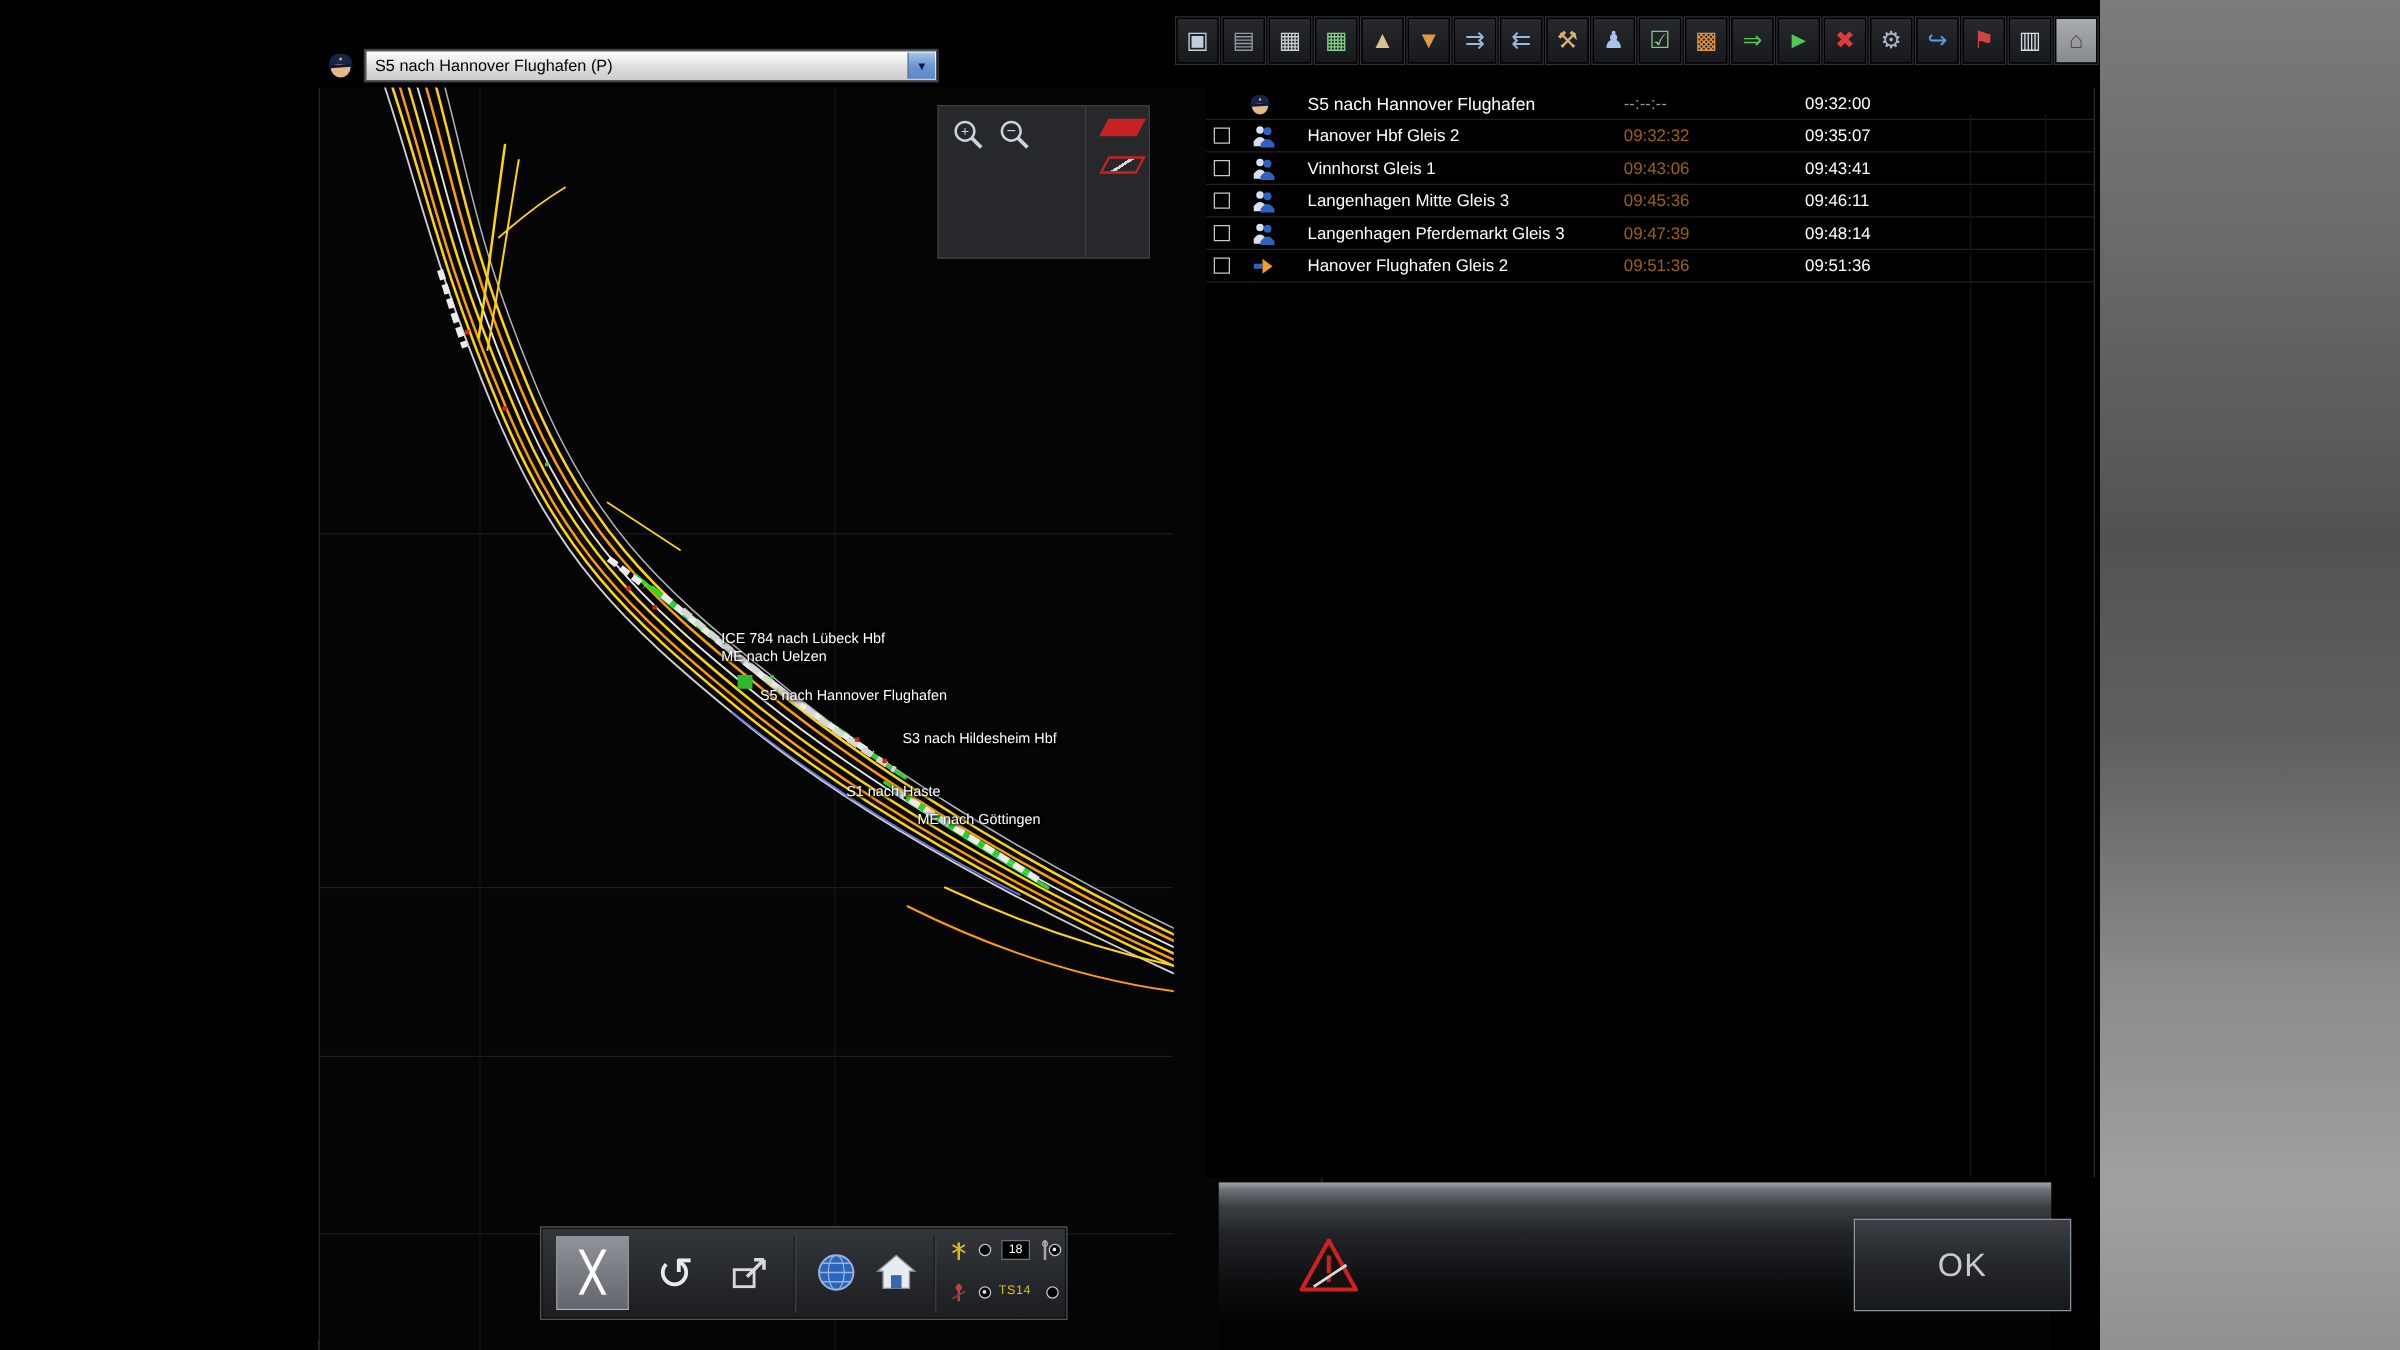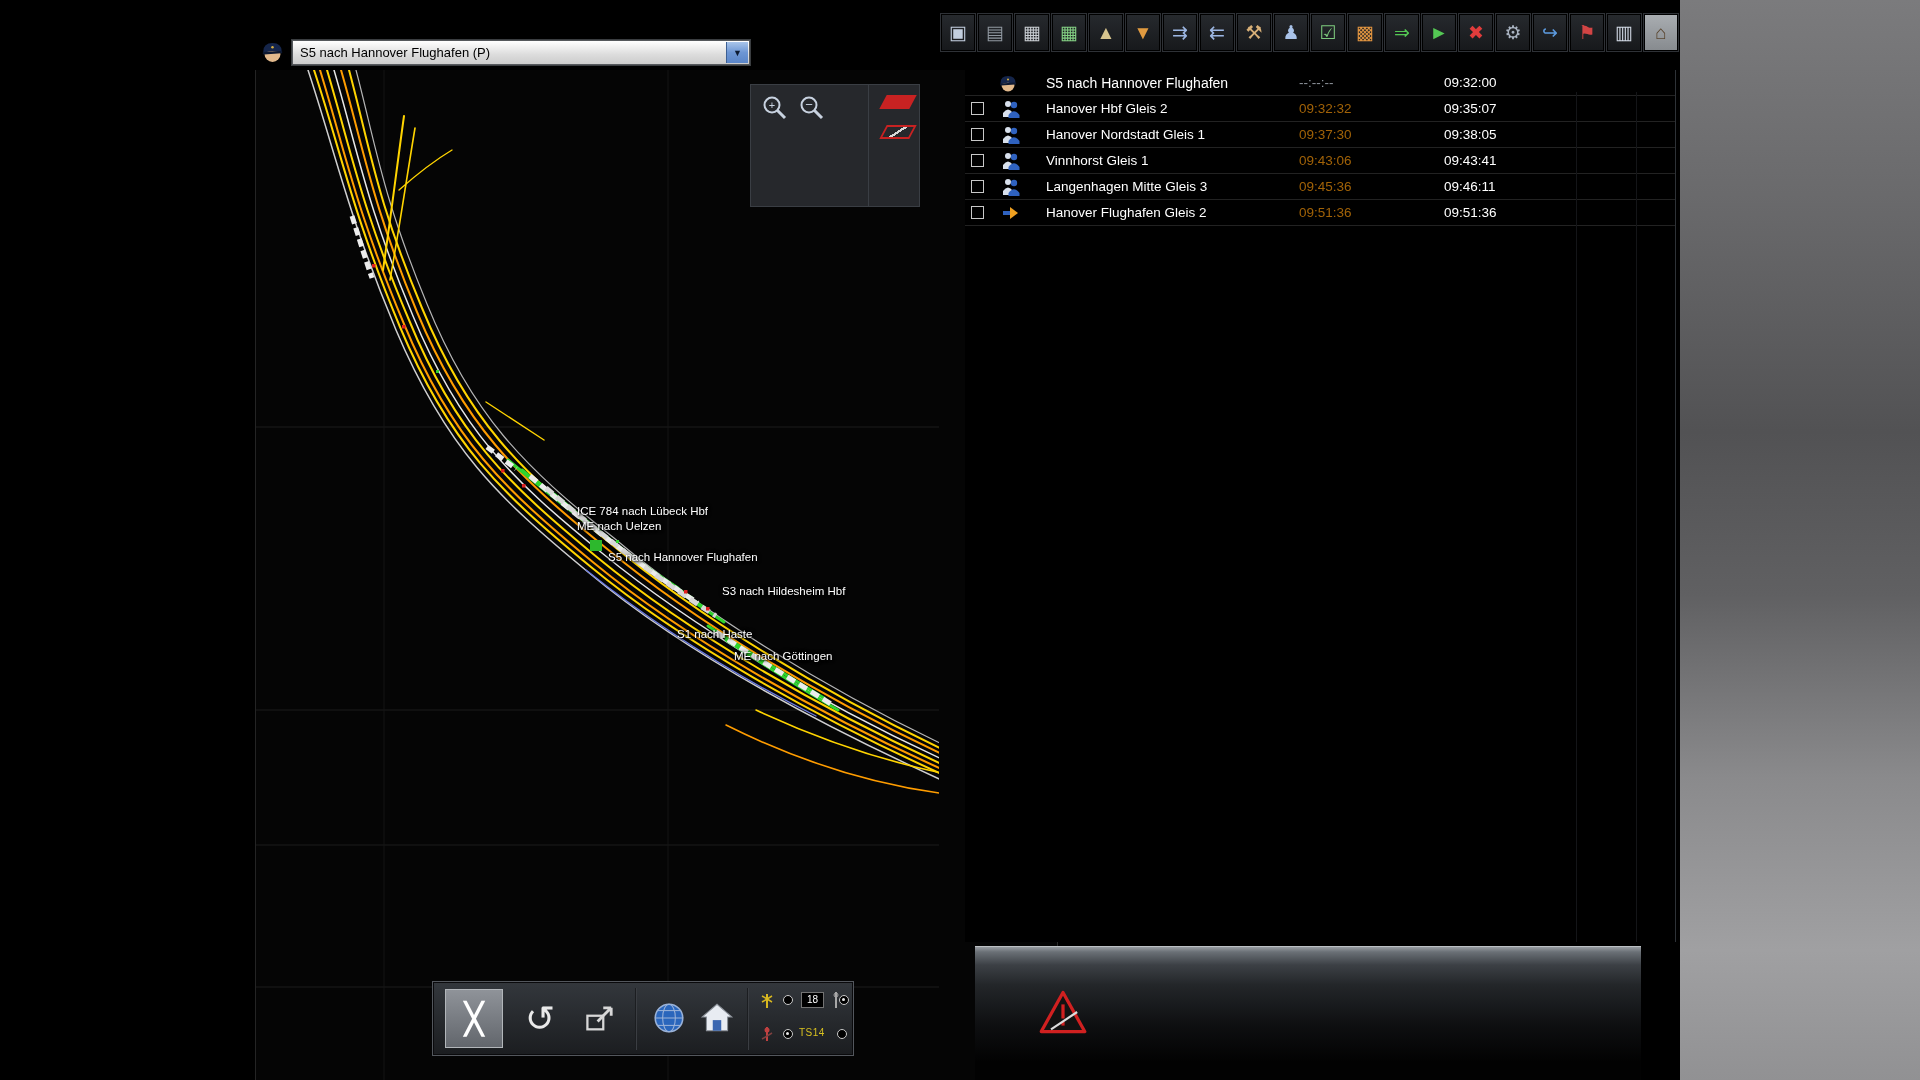--- a/index.html
+++ b/index.html
@@ -281,66 +281,66 @@
             <path d="M2 14 q5 -7 10 0 v4 h-10z" fill="#d8e0ec"></path>
             <circle cx="13" cy="6" r="3.2" fill="#2f62c0"></circle>
             <path d="M7.5 16 q5.5 -7.5 11 0 v3 h-11z" fill="#2f62c0"></path>
           </svg>
       </span>
       <span class="c-ziel">Hanover Hbf Gleis 2</span>
       <span class="c-ank">09:32:32</span>
       <span class="c-abf">09:35:07</span>
     </div>
 
+
+
     <div class="trow">
       <span class="cb"></span>
       <span class="ricon">
         <svg viewBox="0 0 20 20" width="20" height="20">
             <circle cx="7" cy="5" r="3" fill="#d8e0ec"></circle>
             <path d="M2 14 q5 -7 10 0 v4 h-10z" fill="#d8e0ec"></path>
             <circle cx="13" cy="6" r="3.2" fill="#2f62c0"></circle>
             <path d="M7.5 16 q5.5 -7.5 11 0 v3 h-11z" fill="#2f62c0"></path>
           </svg>
       </span>
-      <span class="c-ziel">Hanover Nordstadt Gleis 1</span>
-      <span class="c-ank">09:37:30</span>
-      <span class="c-abf">09:38:05</span>
-    </div>
-
+      <span class="c-ziel">Vinnhorst Gleis 1</span>
+      <span class="c-ank">09:43:06</span>
+      <span class="c-abf">09:43:41</span>
+    </div>
 
     <div class="trow">
       <span class="cb"></span>
       <span class="ricon">
         <svg viewBox="0 0 20 20" width="20" height="20">
             <circle cx="7" cy="5" r="3" fill="#d8e0ec"></circle>
             <path d="M2 14 q5 -7 10 0 v4 h-10z" fill="#d8e0ec"></path>
             <circle cx="13" cy="6" r="3.2" fill="#2f62c0"></circle>
             <path d="M7.5 16 q5.5 -7.5 11 0 v3 h-11z" fill="#2f62c0"></path>
           </svg>
       </span>
-      <span class="c-ziel">Vinnhorst Gleis 1</span>
-      <span class="c-ank">09:43:06</span>
-      <span class="c-abf">09:43:41</span>
+      <span class="c-ziel">Langenhagen Mitte Gleis 3</span>
+      <span class="c-ank">09:45:36</span>
+      <span class="c-abf">09:46:11</span>
     </div>
 
     <div class="trow">
       <span class="cb"></span>
       <span class="ricon">
         <svg viewBox="0 0 20 20" width="20" height="20">
             <circle cx="7" cy="5" r="3" fill="#d8e0ec"></circle>
             <path d="M2 14 q5 -7 10 0 v4 h-10z" fill="#d8e0ec"></path>
             <circle cx="13" cy="6" r="3.2" fill="#2f62c0"></circle>
             <path d="M7.5 16 q5.5 -7.5 11 0 v3 h-11z" fill="#2f62c0"></path>
           </svg>
       </span>
-      <span class="c-ziel">Langenhagen Mitte Gleis 3</span>
-      <span class="c-ank">09:45:36</span>
-      <span class="c-abf">09:46:11</span>
-    </div>
-
+      <span class="c-ziel">Langenhagen Pferdemarkt Gleis 3</span>
+      <span class="c-ank">09:47:39</span>
+      <span class="c-abf">09:48:14</span>
+    </div>
 
     <div class="trow">
       <span class="cb"></span>
       <span class="ricon">
         <svg viewBox="0 0 20 20" width="20" height="20">
             <rect x="2" y="8" width="7" height="4" fill="#2f62c0"></rect>
             <path d="M9 4 L17 10 L9 16 Z" fill="#f0a020"></path>
           </svg>
       </span>
       <span class="c-ziel">Hanover Flughafen Gleis 2</span>
@@ -405,15 +405,16 @@
 
   <div id="bottom-panel">
     <span id="warning-icon">
       <svg width="50" height="46" viewBox="0 0 46 42">
         <path d="M23 3 L43 39 L3 39 Z" fill="#121212" stroke="#d02020" stroke-width="3" stroke-linejoin="round"></path>
         <rect x="21.5" y="14" width="3" height="13" fill="#d02020"></rect>
         <rect x="21.5" y="30" width="3" height="3.5" fill="#d02020"></rect>
         <path d="M12 37 L36 21" stroke="#dcdcdc" stroke-width="2"></path>
       </svg>
     </span>
+    <button id="ok-button">OK</button>
   </div>
 
 </div>
 
 </body></html>

